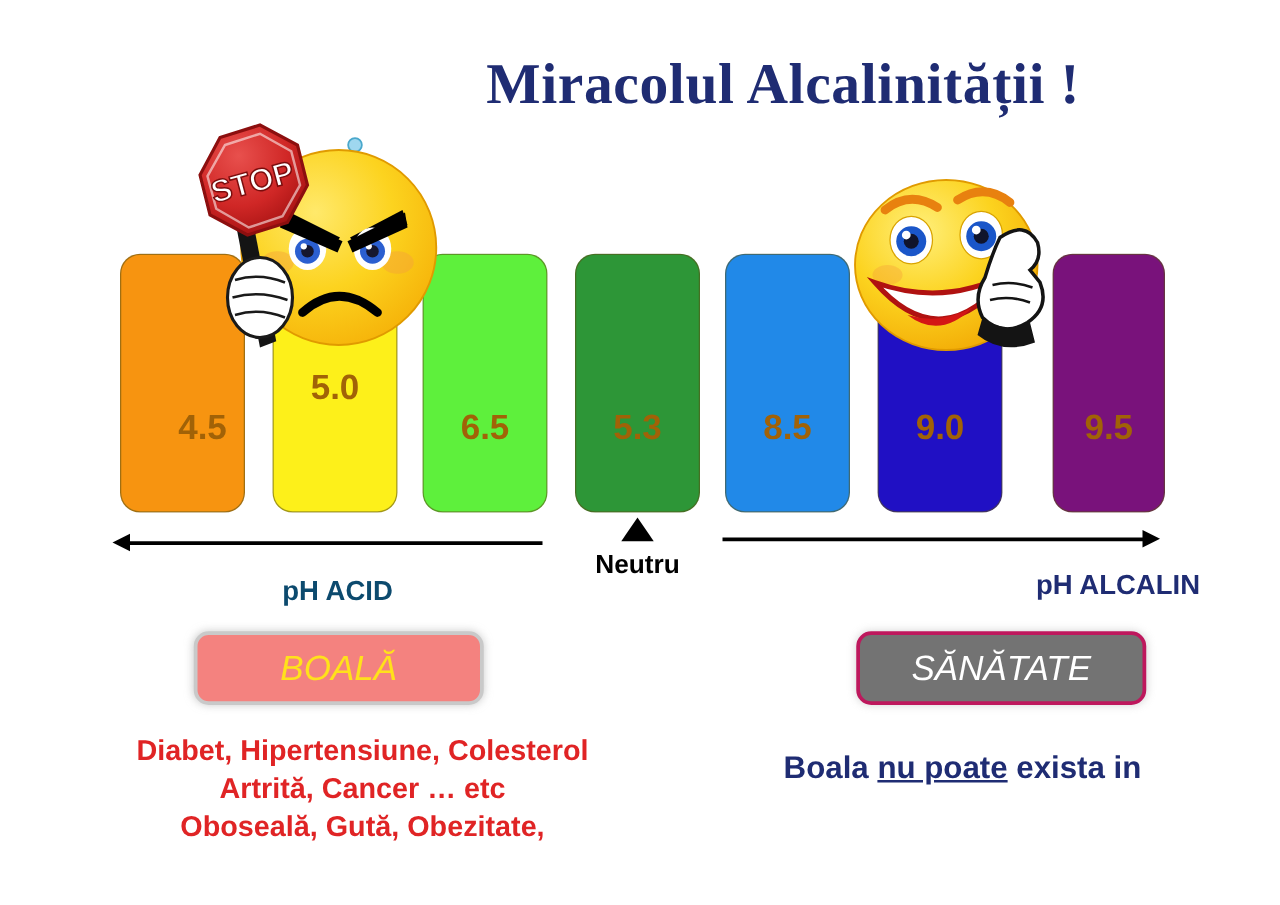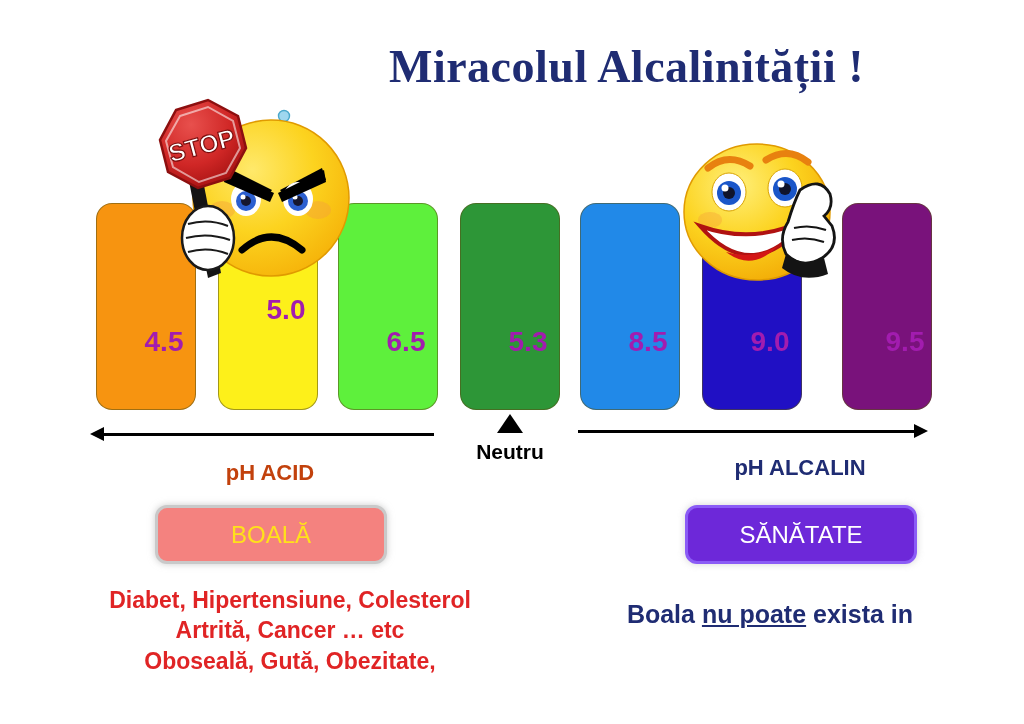--- a/index.html
+++ b/index.html
@@ -39,22 +39,21 @@
     border: 1px solid rgba(90,80,20,0.55);
     box-sizing: border-box;
   }
   .bar-value {
     position: absolute;
     width: 100%;
     text-align: center;
     font-family: "Liberation Sans", sans-serif;
     font-weight: bold;
     font-size: 28px;
-    color: #a21caf;
-    padding-left: 18px;
+    color: #a16207;
   }
 
   
   .axis-line {
     position: absolute;
     height: 3px;
     background: #000000;
   }
   .arrow-head {
     position: absolute;
@@ -83,42 +82,43 @@
     text-align: center;
   }
 
   .scale-label {
     position: absolute;
     font-weight: bold;
     font-size: 22px;
     text-align: center;
     width: 320px;
   }
-  .scale-label.acid    { color: #c2410c; }
-  .scale-label.alcalin { color: #1f2c73; }
+  .scale-label.acid    { color: #0c4a6e; }
+  .scale-label.alcalin { color: #1f2c73; text-align: right; }
 
   
   .badge {
     position: absolute;
     border-radius: 12px;
     box-sizing: border-box;
     display: flex;
     align-items: center;
     justify-content: center;
-    font-size: 24px;
+    font-size: 28px;
+    font-style: italic;
   }
   .badge-disease {
     background: #f4827f;
     border: 3px solid #c9c9c9;
     color: #ffe11b;
     box-shadow: 0 0 7px rgba(160,160,160,0.55);
   }
   .badge-health {
-    background: #6d28d9;
-    border: 3px solid #8b5cf6;
+    background: #737373;
+    border: 3px solid #be185d;
     color: #ffffff;
     box-shadow: 0 0 7px rgba(160,160,160,0.45);
   }
 
   
   .bottom-text {
     position: absolute;
     text-align: center;
     font-weight: bold;
     line-height: 1.32;
@@ -131,21 +131,21 @@
   .art { position: absolute; }
 </style>
 </head>
 <body>
 
 <div id="poster">
 
   <div class="title">Miracolul Alcalinității !</div>
 
   <div class="bar" style="left:96px;  top:203px; width:100px; height:207px; background:#f79410;"></div>
-  <div class="bar-value" style="left:96px;  top:326px; width:100px;">4.5</div>
+  <div class="bar-value" style="left:112px;  top:326px; width:100px;">4.5</div>
 
   <div class="bar" style="left:218px; top:203px; width:100px; height:207px; background:#fdf01a;"></div>
   <div class="bar-value" style="left:218px; top:294px; width:100px;">5.0</div>
 
   <div class="bar" style="left:338px; top:203px; width:100px; height:207px; background:#5ef03c;"></div>
   <div class="bar-value" style="left:338px; top:326px; width:100px;">6.5</div>
 
   <div class="bar" style="left:460px; top:203px; width:100px; height:207px; background:#2d9637;"></div>
   <div class="bar-value" style="left:460px; top:326px; width:100px;">5.3</div>
 

